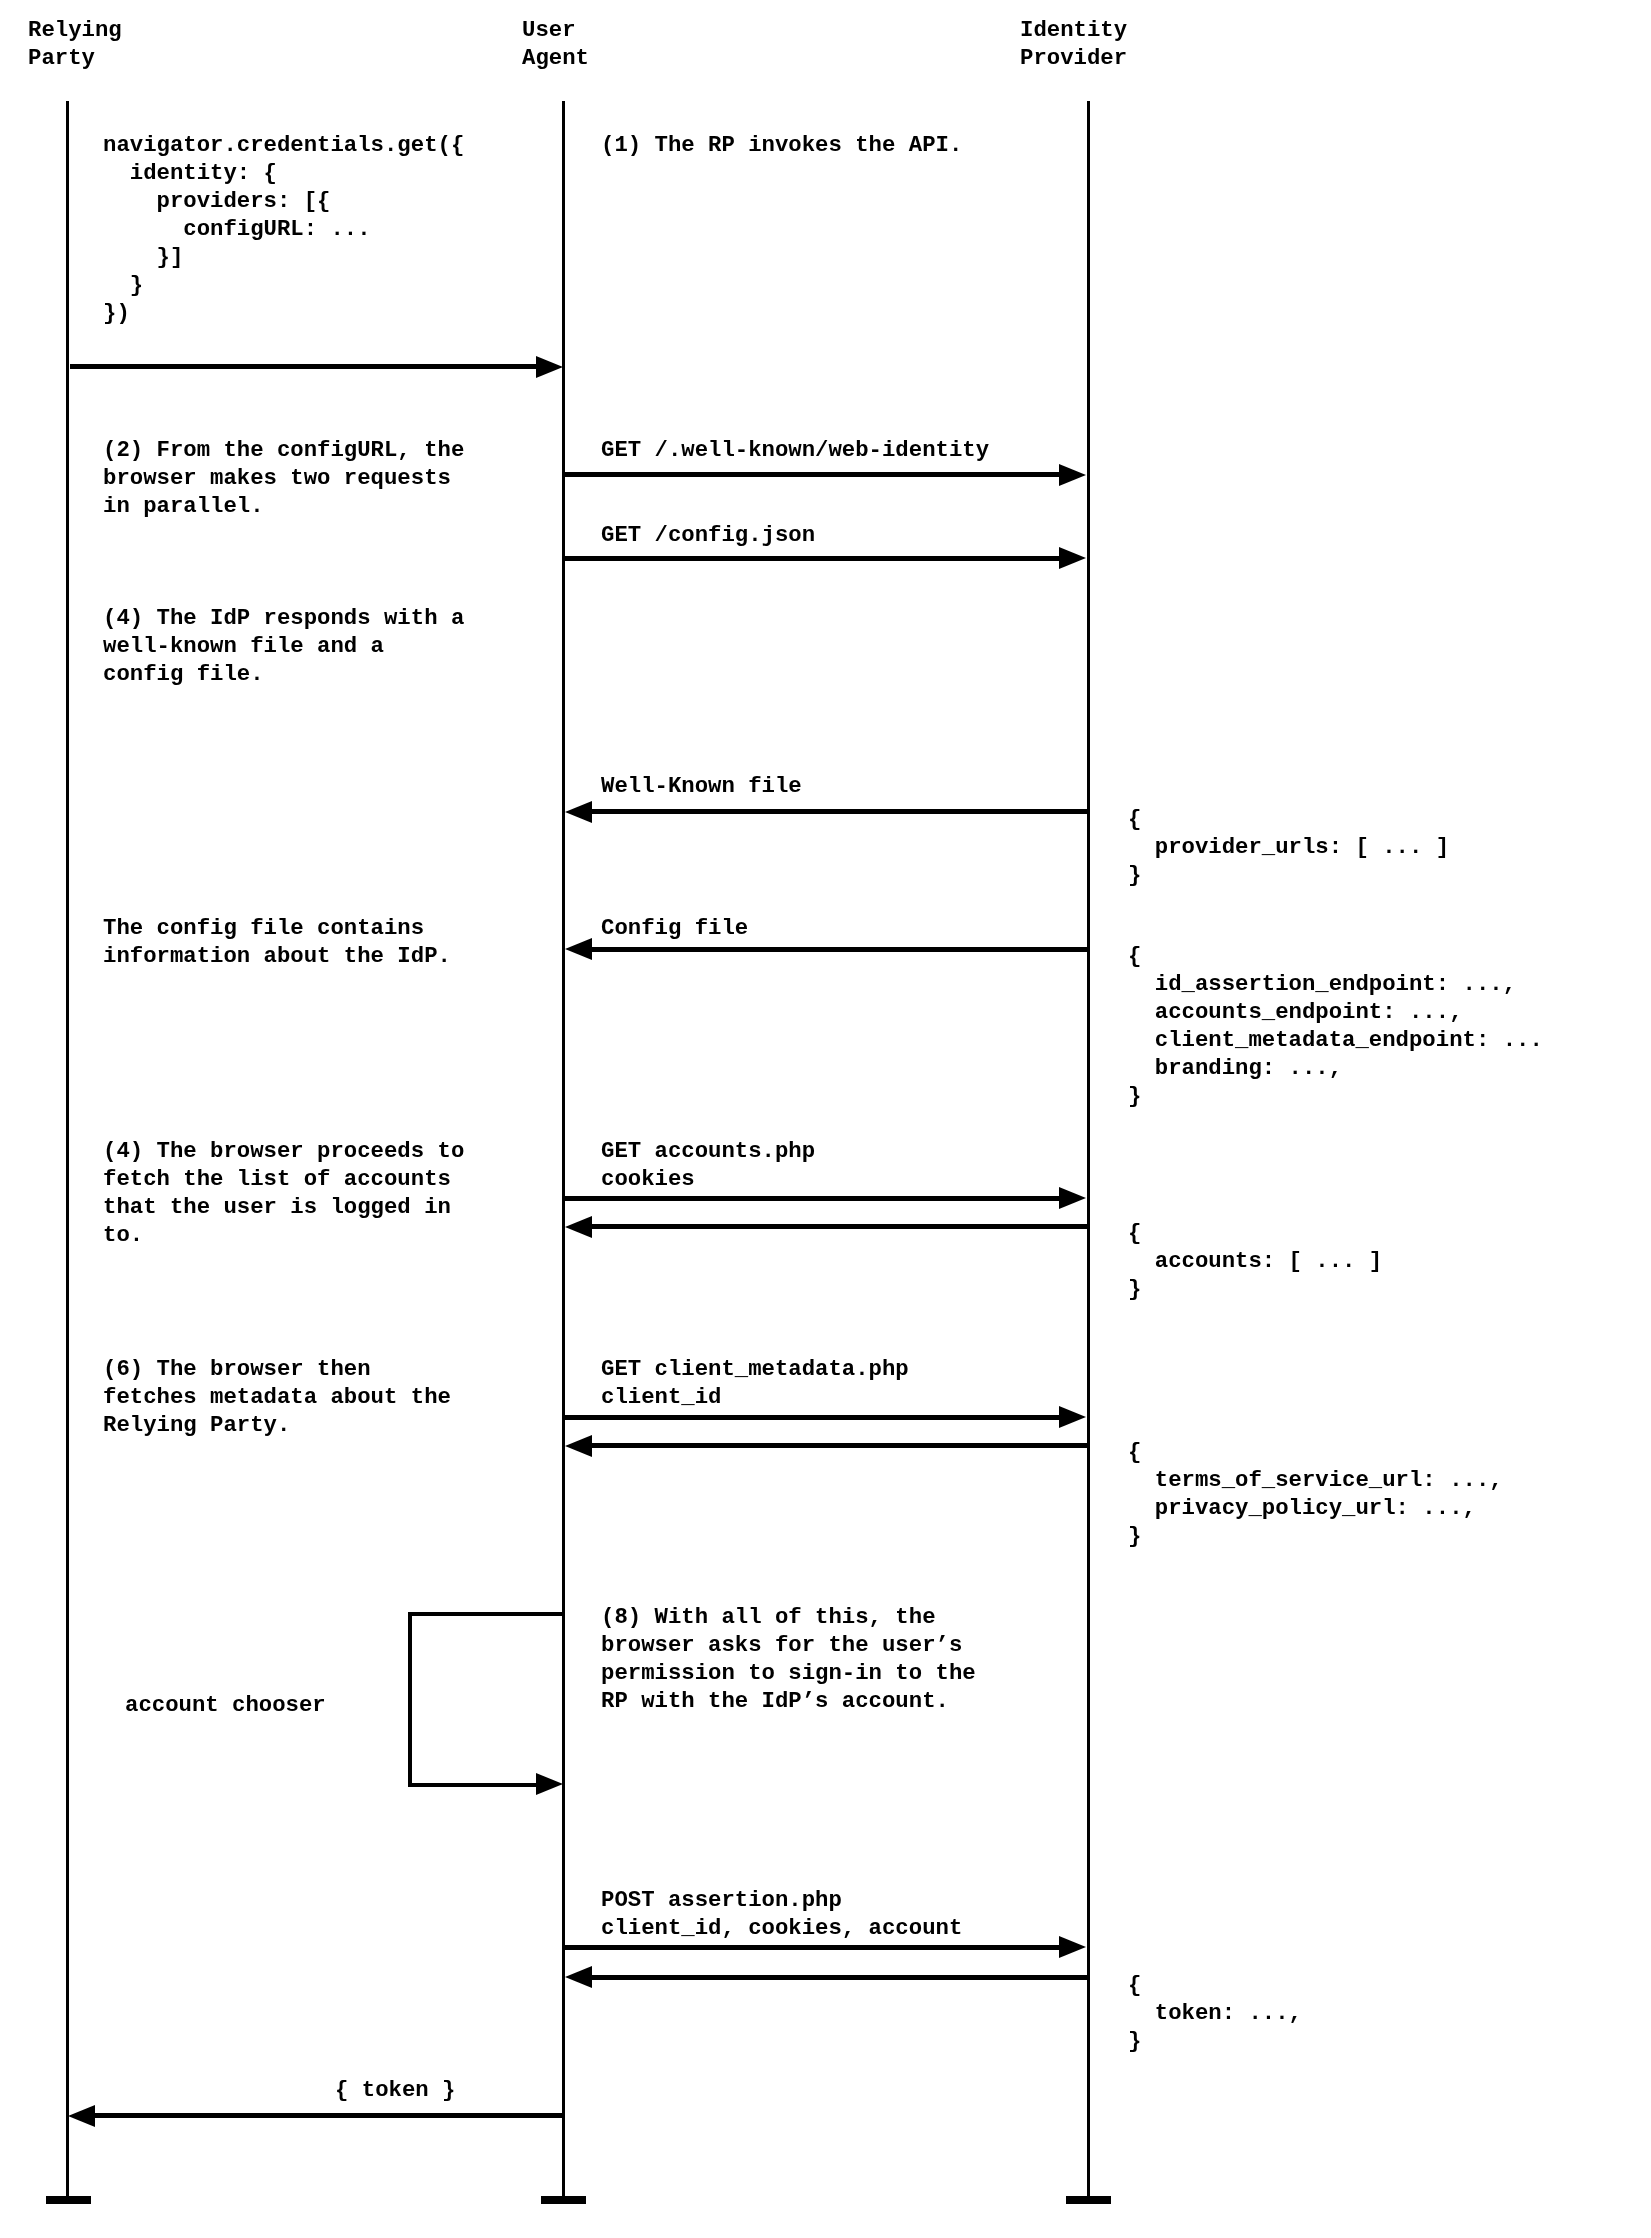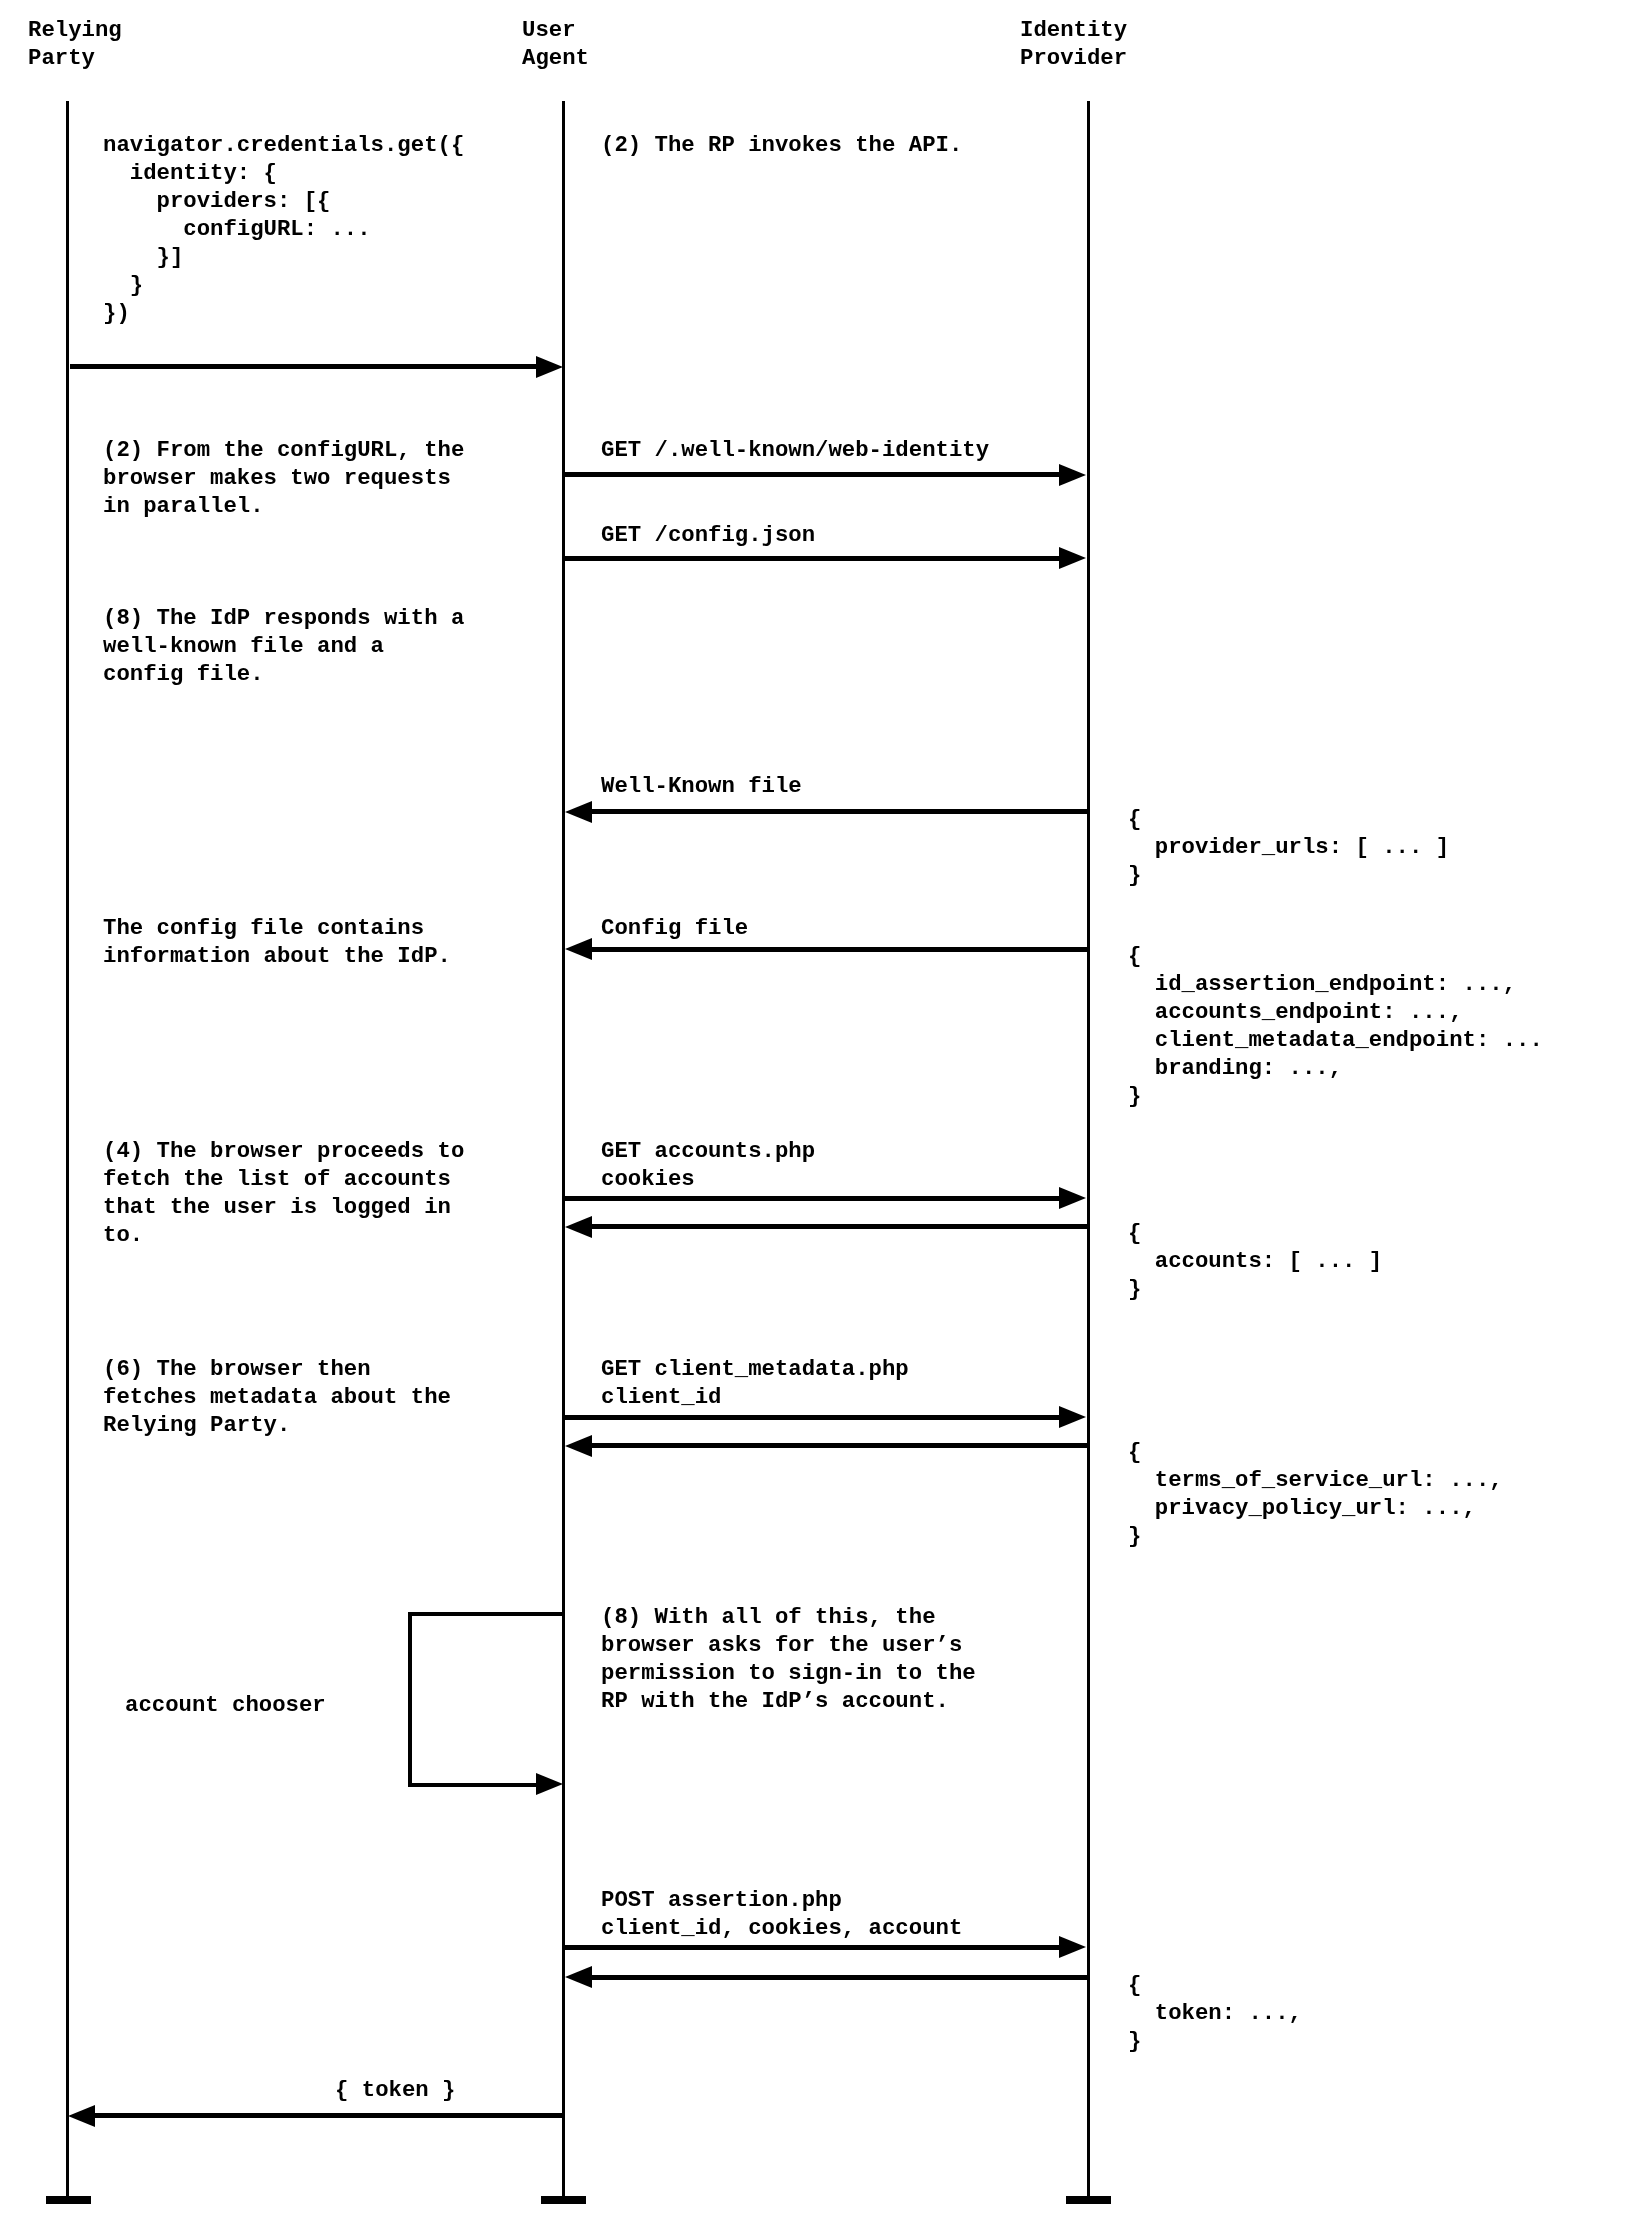--- a/index.html
+++ b/index.html
@@ -66,36 +66,36 @@
   <div class="endbar" style="left:541px"></div>
   <div class="endbar" style="left:1066px"></div>
 
   <div class="txt" style="left:103px;top:131px">navigator.credentials.get({
   identity: {
     providers: [{
       configURL: ...
     }]
   }
 })</div>
-  <div class="txt" style="left:601px;top:131px">(2) The RP invokes the API.</div>
+  <div class="txt" style="left:601px;top:131px">(1) The RP invokes the API.</div>
   <div class="hline" style="left:70px;top:364px;width:470px"></div>
   <div class="head-r" style="left:536px;top:356px"></div>
 
   <div class="txt" style="left:103px;top:436px">(2) From the configURL, the
 browser makes two requests
 in parallel.</div>
   <div class="txt" style="left:601px;top:436px">GET /.well-known/web-identity</div>
   <div class="hline" style="left:565px;top:472px;width:497px"></div>
   <div class="head-r" style="left:1059px;top:464px"></div>
 
   <div class="txt" style="left:601px;top:521px">GET /config.json</div>
   <div class="hline" style="left:565px;top:556px;width:497px"></div>
   <div class="head-r" style="left:1059px;top:547px"></div>
 
-  <div class="txt" style="left:103px;top:604px">(8) The IdP responds with a
+  <div class="txt" style="left:103px;top:604px">(4) The IdP responds with a
 well-known file and a
 config file.</div>
 
   <div class="txt" style="left:601px;top:772px">Well-Known file</div>
   <div class="head-l" style="left:565px;top:801px"></div>
   <div class="hline" style="left:591px;top:809px;width:496px"></div>
   <div class="txt" style="left:1128px;top:805px">{
   provider_urls: [ ... ]
 }</div>
 

